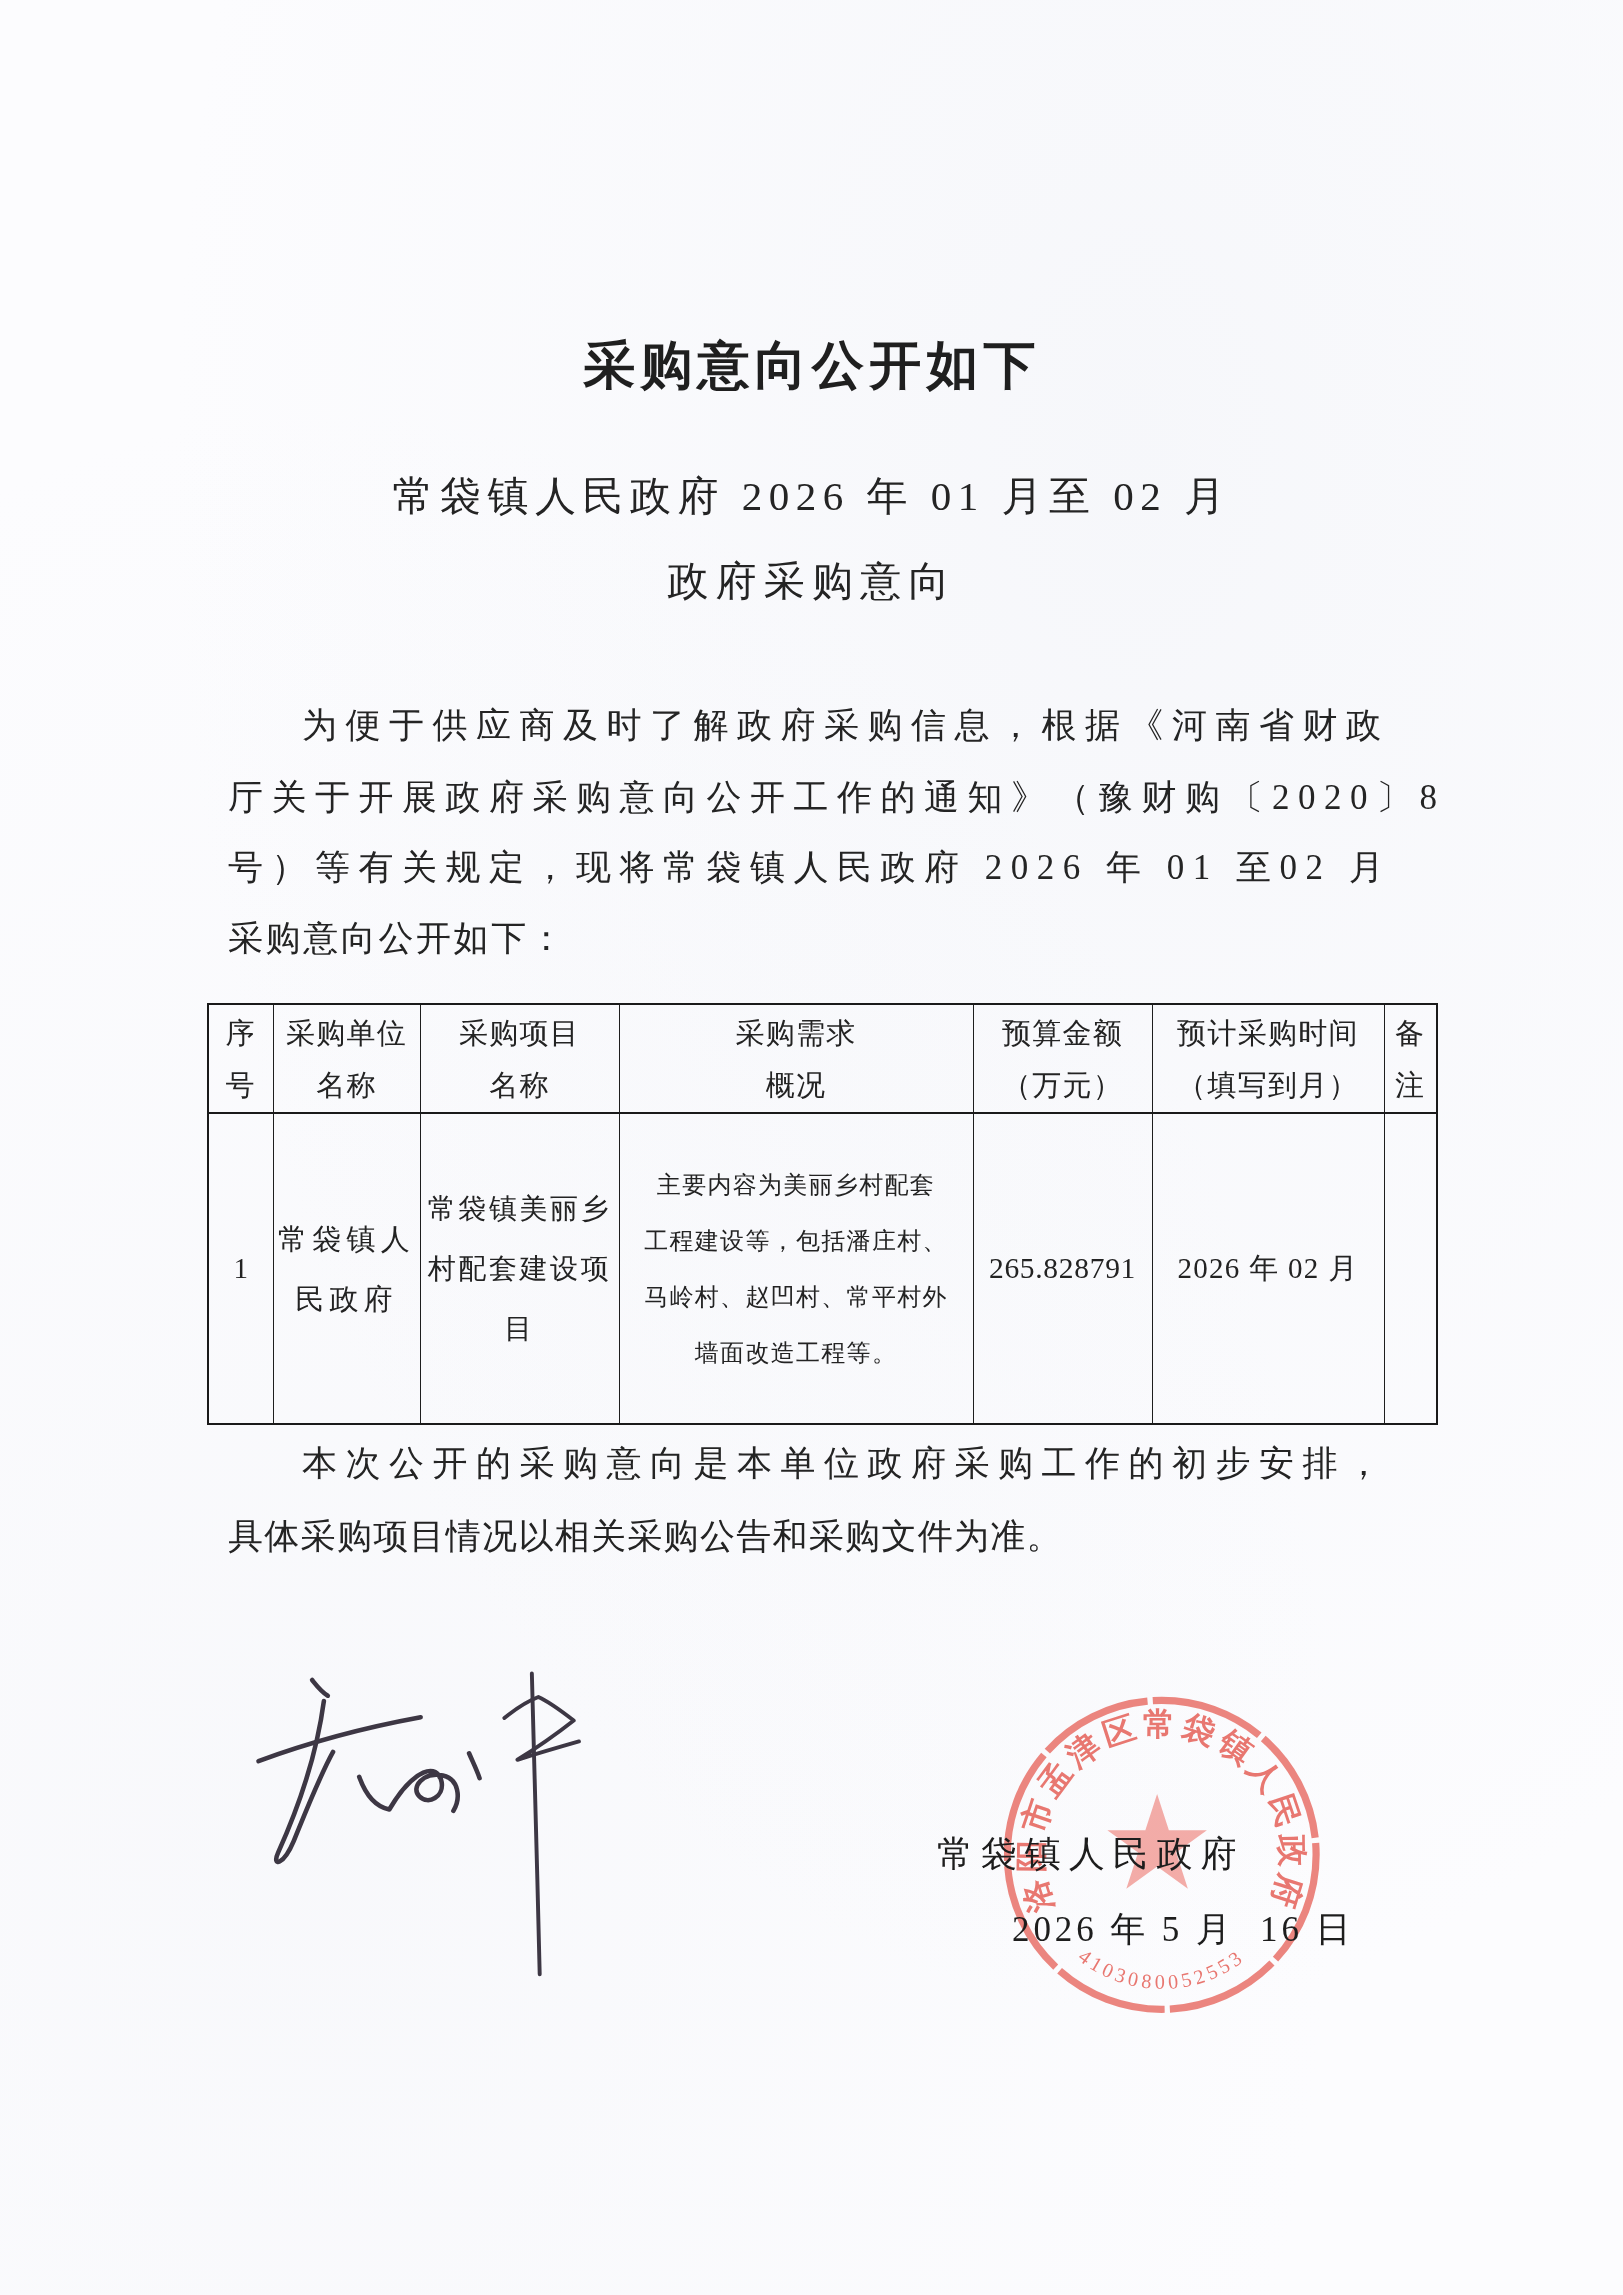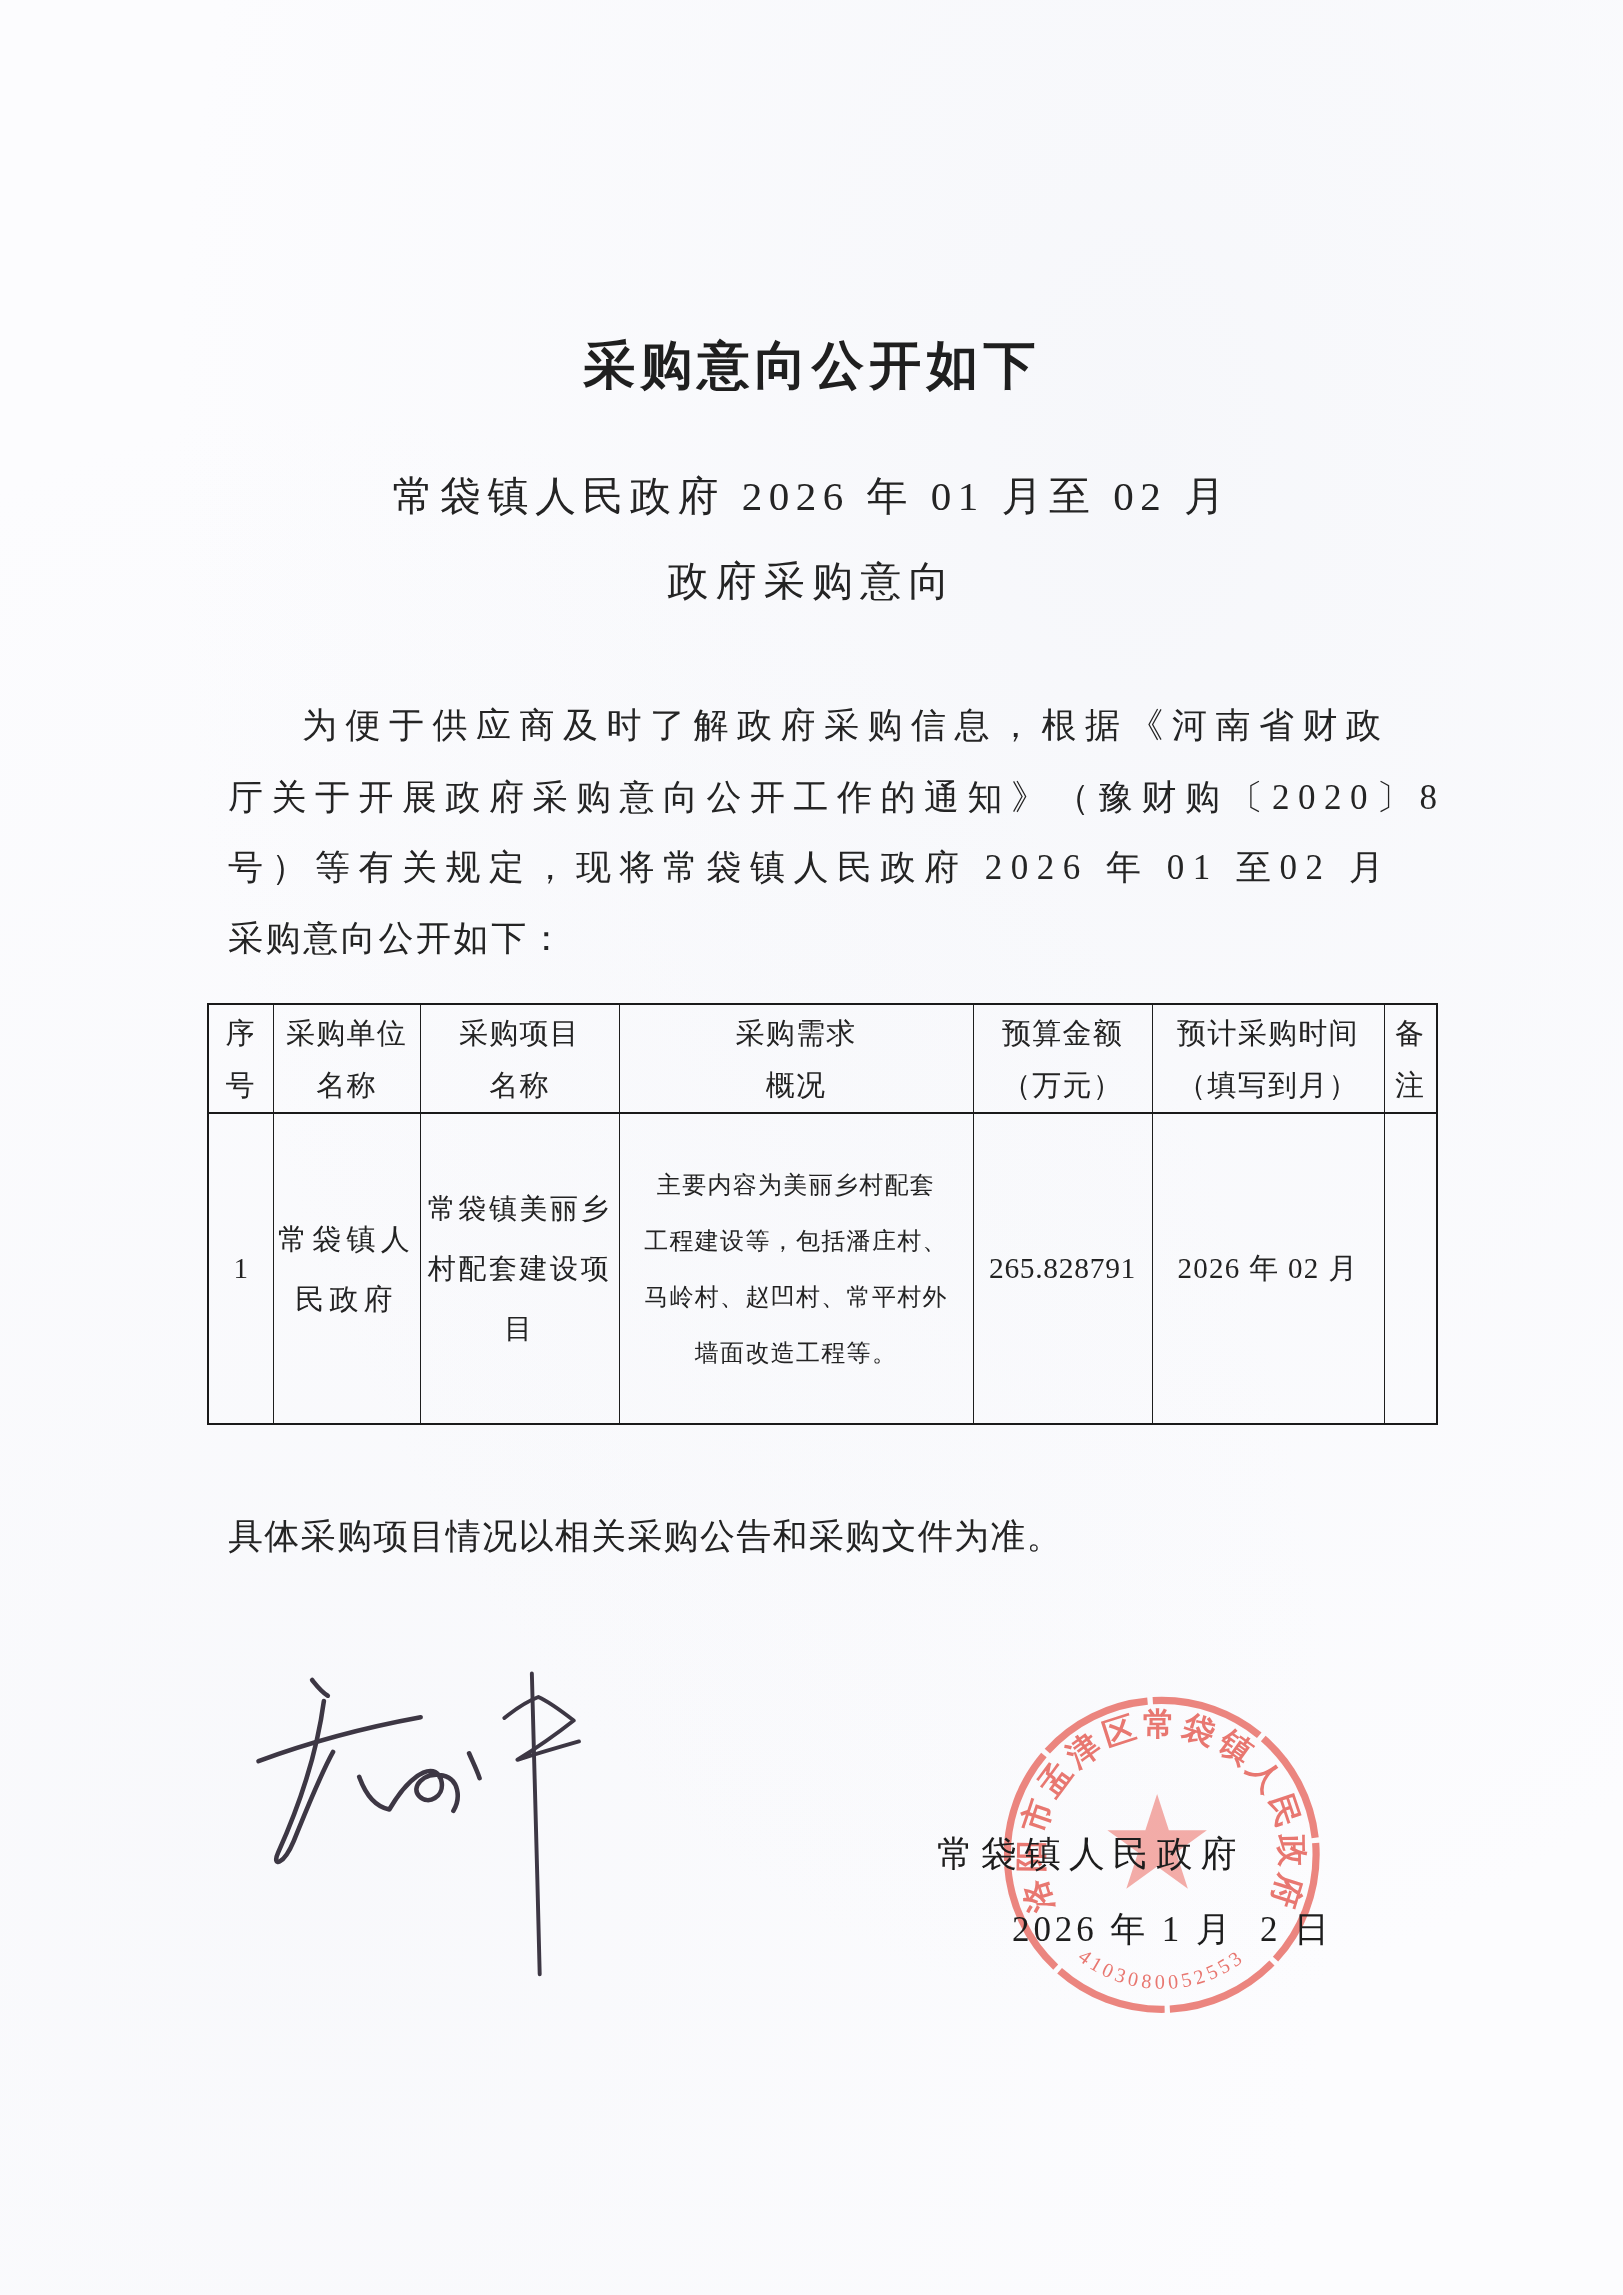--- a/index.html
+++ b/index.html
@@ -136,20 +136,21 @@
         <td>
           <div class="cell-time">2026 年 02 月</div>
         </td>
         <td>
           <div></div>
         </td>
       </tr>
     </tbody>
   </table>
 
+  <div class="abs bodyline just" style="left:302px;top:1440px;">本次公开的采购意向是本单位政府采购工作的初步安排，</div>
   <div class="abs bodyline plain" style="left:228px;top:1513px;letter-spacing:1.3px;">具体采购项目情况以相关采购公告和采购文件为准。</div>
 
   <svg class="abs sig-wrap" viewBox="380 2540 710 500">
     <g fill="none" stroke="#3d3744" stroke-width="7" stroke-linecap="round" stroke-linejoin="round">
       <path d="M 476 2566 C 484 2576 490 2584 500 2590"></path>
       <path d="M 394 2690 C 470 2662 560 2638 642 2623"></path>
       <path d="M 494 2598 C 482 2688 452 2768 424 2830 C 414 2852 432 2850 448 2812 C 462 2778 486 2716 508 2676"></path>
       <path d="M 548 2714 C 558 2742 574 2760 594 2764 C 632 2700 668 2692 674 2722 C 678 2744 654 2758 640 2744 C 626 2730 646 2706 676 2712 C 700 2717 704 2746 692 2766"></path>
       <path d="M 716 2678 C 722 2692 728 2704 732 2716"></path>
       <path stroke-width="6" d="M 770 2624 C 790 2608 806 2598 822 2592 C 840 2600 858 2614 876 2628 C 848 2650 816 2672 790 2688 C 822 2678 856 2668 884 2660"></path>
@@ -166,16 +167,16 @@
     <polygon points="234,157 251.99,212.24 310.08,212.28 263.1,246.46 281.02,301.72 234,267.6 186.98,301.72 204.9,246.46 157.92,212.28 216.01,212.24" fill="#ee7b73" opacity="0.62"></polygon>
     <text font-size="49" letter-spacing="8" fill="#e4574e" opacity="0.8" font-family="Liberation Serif, DejaVu Serif, serif" font-weight="bold">
       <textPath href="#arcTop" startOffset="50%" text-anchor="middle">洛阳市孟津区常袋镇人民政府</textPath>
     </text>
     <text font-size="31" letter-spacing="6" fill="#e4574e" opacity="0.8" font-family="Liberation Serif, DejaVu Serif, serif">
       <textPath href="#arcBottom" startOffset="50%" text-anchor="middle">4103080052553</textPath>
     </text>
   </svg>
 
   <div class="abs org-line">常袋镇人民政府</div>
-  <div class="abs date-line">2026 年 1 月  2 日</div>
+  <div class="abs date-line">2026 年 5 月  16 日</div>
 
 </div>
 
 
 </body></html>

